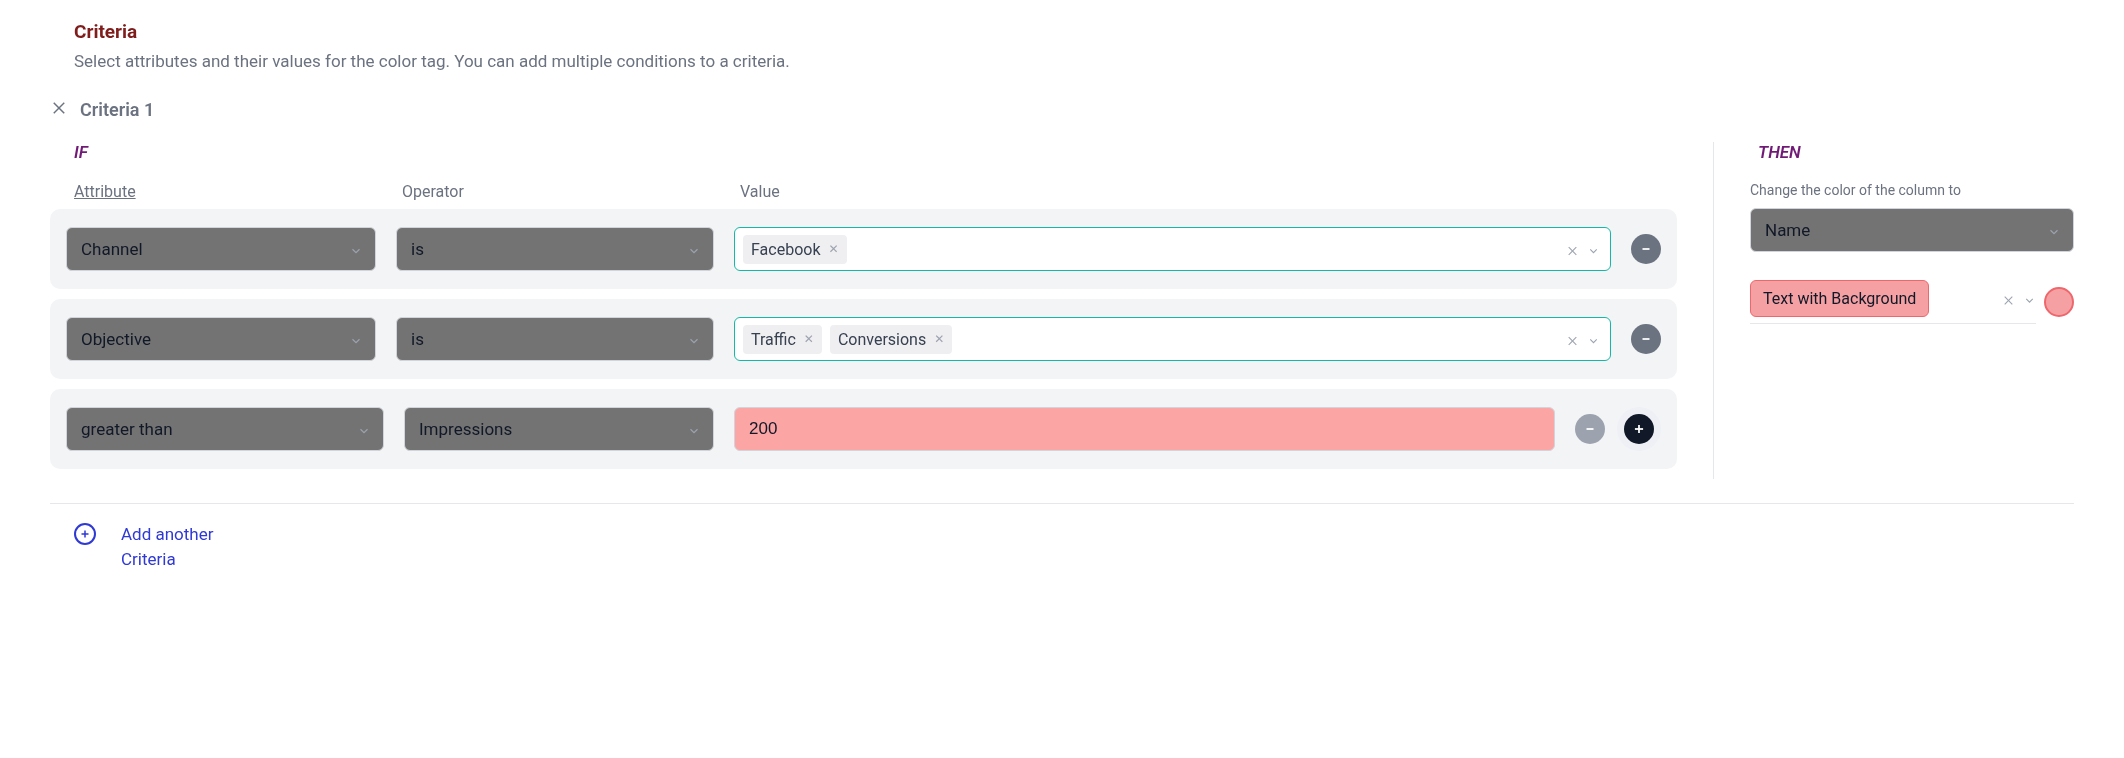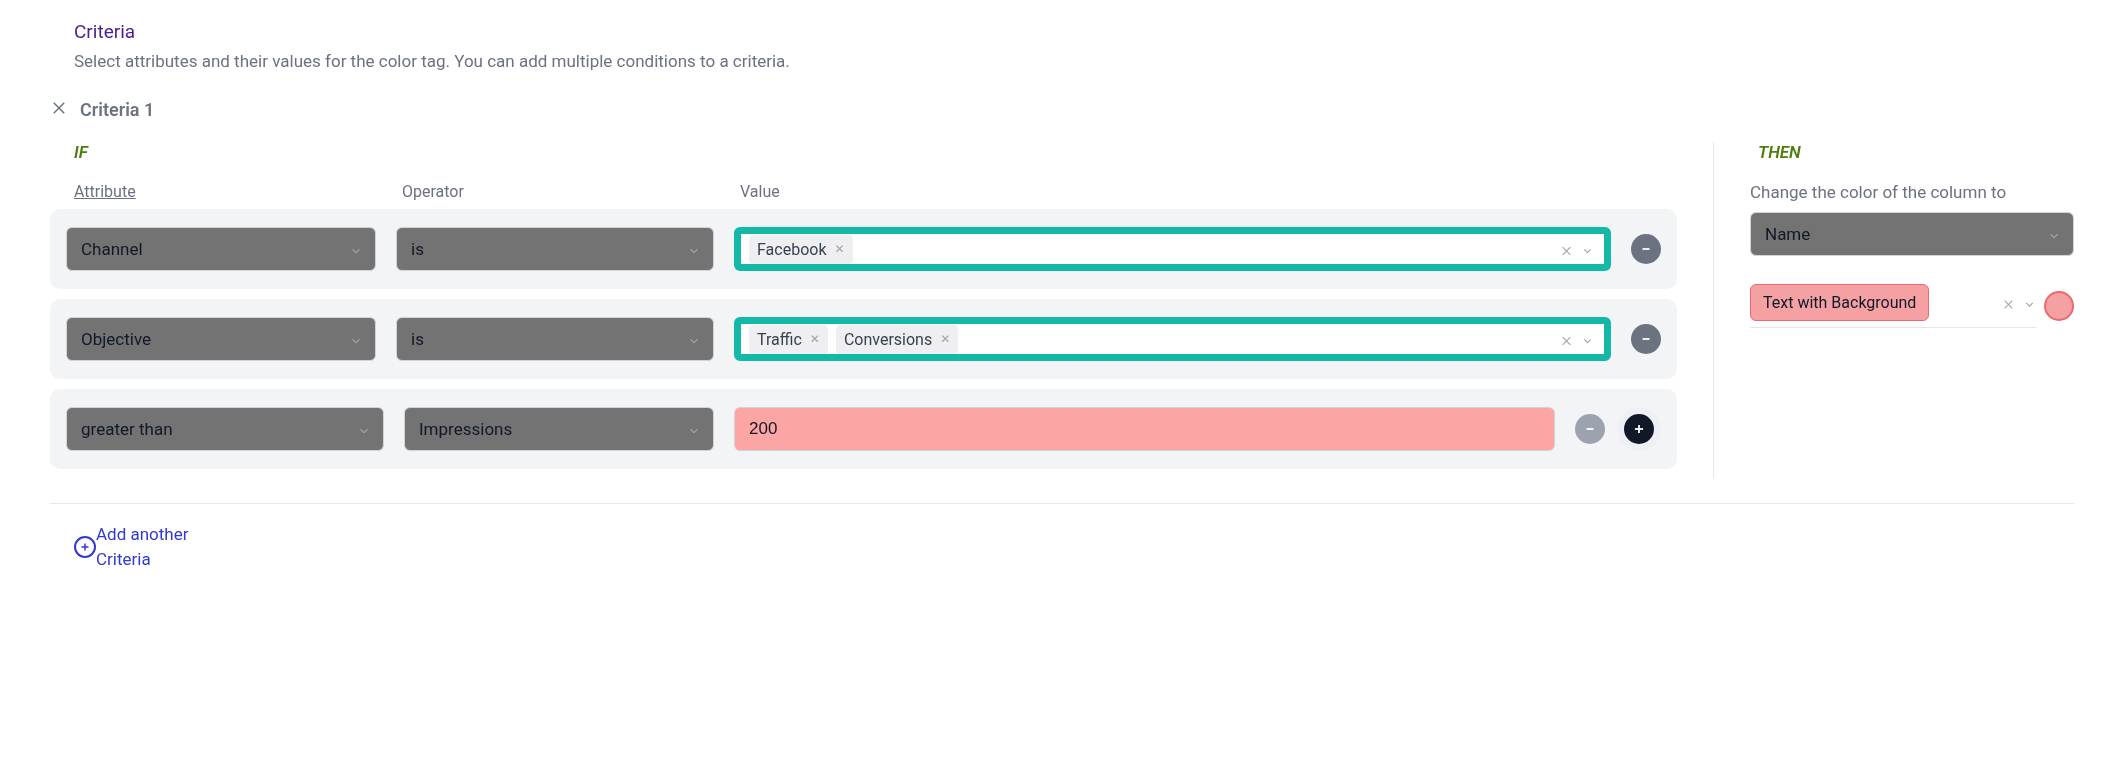--- a/index.html
+++ b/index.html
@@ -4,23 +4,23 @@
 <style>
   * { box-sizing: border-box; }
   body {
     margin: 0;
     font-family: -apple-system, BlinkMacSystemFont, "Segoe UI", Roboto, sans-serif;
     background: #fff;
     color: #1f2937;
     padding: 20px 50px 40px 50px;
   }
   .section-title {
-    font-weight: 400;
+    font-weight: 700;
     font-size: 19px;
-    color: #4c1d95;
+    color: #7f1d1d;
     margin: 0 0 8px 24px;
   }
   .section-desc {
     font-size: 17px;
     color: #6b7280;
     margin: 0 0 28px 24px;
   }
   .criteria-header {
     display: flex;
     gap: 12px;
@@ -46,21 +46,21 @@
     border-right: 1px solid #e5e7eb;
   }
   .then-col {
     width: 360px;
     padding-left: 36px;
   }
   .sect-label {
     font-style: italic;
     font-weight: 600;
     font-size: 17px;
-    color: #4d7c0f;
+    color: #701a75;
     margin: 0 0 20px 24px;
   }
   .col-headers {
     display: flex;
     gap: 20px;
     margin: 0 0 8px 24px;
   }
   .col-header {
     font-size: 16px;
     color: #6b7280;
@@ -95,21 +95,21 @@
   .chev {
     position: absolute;
     right: 12px;
     top: 50%;
     transform: translateY(-50%);
     color: #9ca3af;
     width: 14px; height: 14px;
   }
   .tag-field {
     background: #fff;
-    border: 7px solid #14b8a6;
+    border: 1px solid #14b8a6;
     border-radius: 6px;
     height: 44px;
     display: flex;
     align-items: center;
     padding: 0 8px;
     gap: 8px;
     position: relative;
     flex: 1;
   }
   .tag-chip {
@@ -165,21 +165,21 @@
   .row-actions { display: flex; gap: 12px; align-items: center; }
   .plus-halo {
     width: 44px; height: 44px;
     border-radius: 50%;
     background: #eef0f6;
     display:flex; align-items:center; justify-content:center;
   }
 
   .then-desc {
     color: #6b7280;
-    font-size: 17px;
+    font-size: 14px;
     margin-bottom: 10px;
   }
   .then-select {
     background: #737373;
     border: 1px solid #d1d5db;
     border-radius: 6px;
     height: 44px;
     display: flex;
     align-items: center;
     padding: 0 14px;
@@ -223,22 +223,22 @@
     margin-left: 8px;
   }
 
   .divider {
     border: none;
     border-top: 1px solid #e5e7eb;
     margin: 24px 0 18px 0;
   }
   .add-link {
     display: flex;
-    align-items: center;
-    gap: 0;
+    align-items: flex-start;
+    gap: 25px;
     color: #2f39d4;
     font-size: 17px;
     cursor: pointer;
     margin-left: 24px;
   }
   .add-link .plus-ring {
     width: 22px; height: 22px;
     border: 2px solid #2f39d4;
     border-radius: 50%;
     display:flex; align-items:center; justify-content:center;

